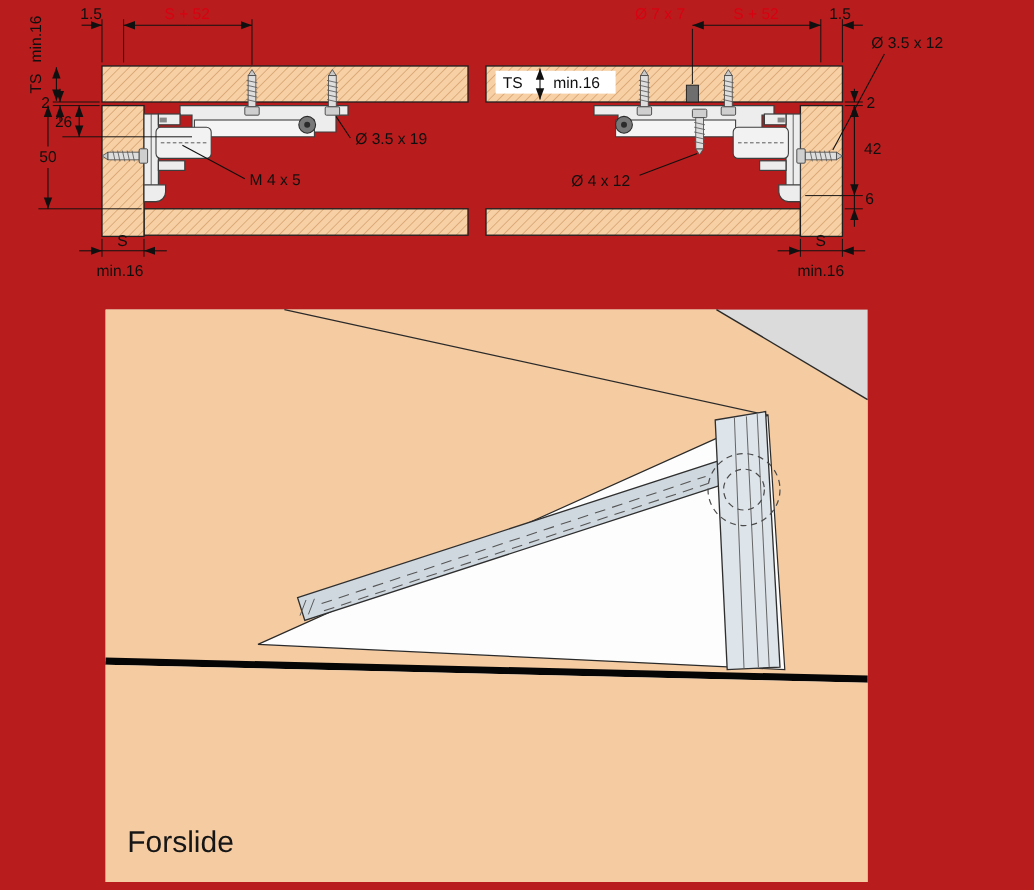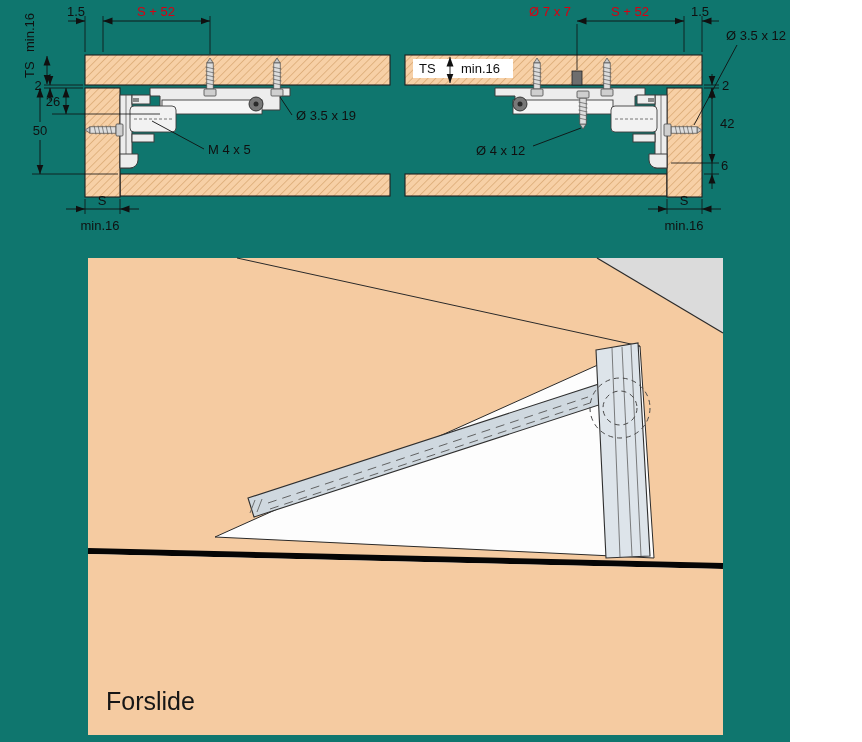--- a/index.html
+++ b/index.html
@@ -1,16 +1,16 @@
 <!DOCTYPE html>
 <html><head>
 <meta charset="utf-8">
 <style>
   html,body{margin:0;padding:0;background:#ffffff;}
-  .page{position:relative;width:790px;height:742px;background:#0f766e;overflow:hidden;}
+  .page{position:relative;width:862px;height:742px;background:#b91c1c;overflow:hidden;}
   svg{display:block;}
   .t13{font-family:"Liberation Sans",sans-serif;font-size:13px;}
   .ink{fill:#101010;}
   .brand{font-family:"Liberation Sans",sans-serif;font-size:25px;fill:#161616;}
   .dim{stroke:#101010;stroke-width:0.9;fill:none;}
   .ext{stroke:#101010;stroke-width:0.8;fill:none;}
   .lead{stroke:#101010;stroke-width:0.9;fill:none;}
   .panel{fill:url(#woodHatch);stroke:#1f1f1f;stroke-width:1.1;}
   .hw{fill:#ededed;stroke:#3d3d3d;stroke-width:1;}
   .hwl{fill:#f5f5f5;stroke:#3d3d3d;stroke-width:0.9;}

